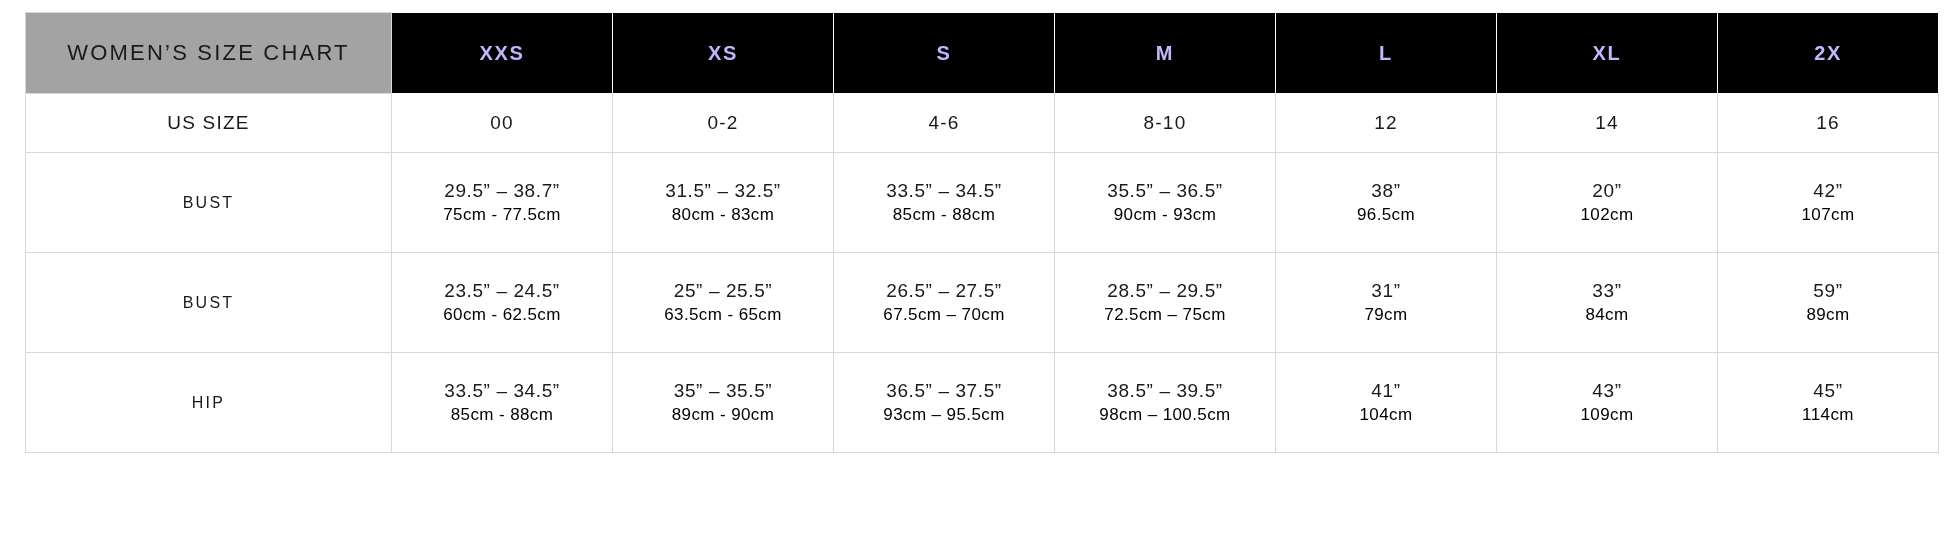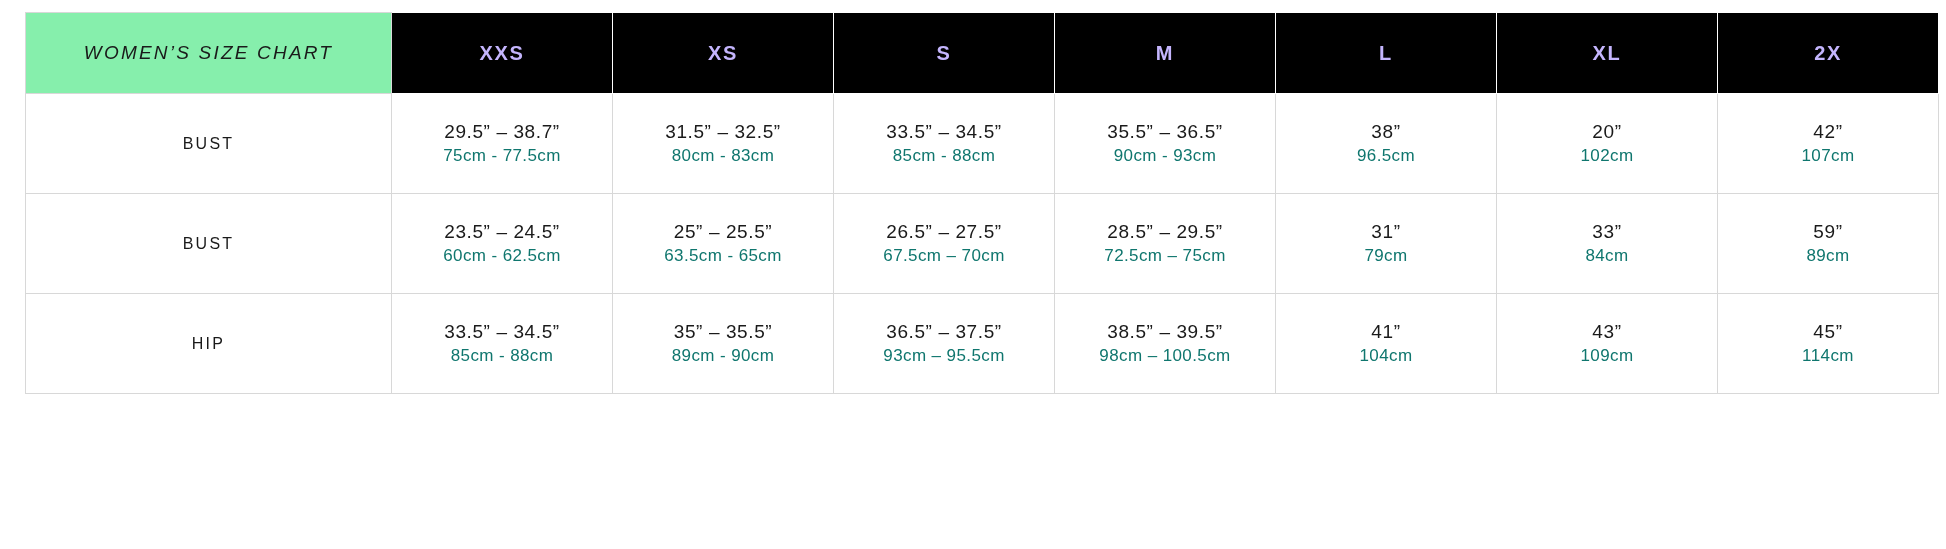--- a/index.html
+++ b/index.html
@@ -34,27 +34,26 @@
     font-size: 20px;
     letter-spacing: 1.6px;
     text-align: center;
     vertical-align: middle;
     border: 1px solid #ffffff;
     background: #000000;
     color: #c4b5fd;
     padding: 0;
   }
   thead th.corner {
-    background: #86efac;
+    background: #a3a3a3;
     color: #1a1a1a;
     font-weight: normal;
-    font-size: 19px;
+    font-size: 22px;
     letter-spacing: 2.2px;
     border: 1px solid #d8d8d8;
-    font-style: italic;
   }
 
   tbody td {
     border: 1px solid #d8d8d8;
     text-align: center;
     vertical-align: middle;
     padding: 0;
   }
   tbody tr.us-row td {
     height: 58px;
@@ -73,21 +72,21 @@
     display: block;
     font-size: 19px;
     letter-spacing: 0.6px;
     line-height: 1.35;
   }
   .val-cm {
     display: block;
     font-size: 17px;
     letter-spacing: 0.4px;
     line-height: 1.35;
-    color: #0f766e;
+    color: #000000;
   }
 </style>
 </head>
 <body>
 
 <div class="chart-wrap">
   <table class="size-chart">
     <colgroup>
       <col class="label-col">
       <col class="size-col">
@@ -104,20 +103,30 @@
         <th>XXS</th>
         <th>XS</th>
         <th>S</th>
         <th>M</th>
         <th>L</th>
         <th>XL</th>
         <th>2X</th>
       </tr>
     </thead>
     <tbody>
+      <tr class="us-row">
+        <td class="row-label">US SIZE</td>
+        <td>00</td>
+        <td>0-2</td>
+        <td>4-6</td>
+        <td>8-10</td>
+        <td>12</td>
+        <td>14</td>
+        <td>16</td>
+      </tr>
 
       <tr class="measure-row">
         <td class="row-label">BUST</td>
         <td>
           <span class="val-in">29.5” – 38.7”</span>
           <span class="val-cm">75cm - 77.5cm</span>
         </td>
         <td>
           <span class="val-in">31.5” – 32.5”</span>
           <span class="val-cm">80cm - 83cm</span>

